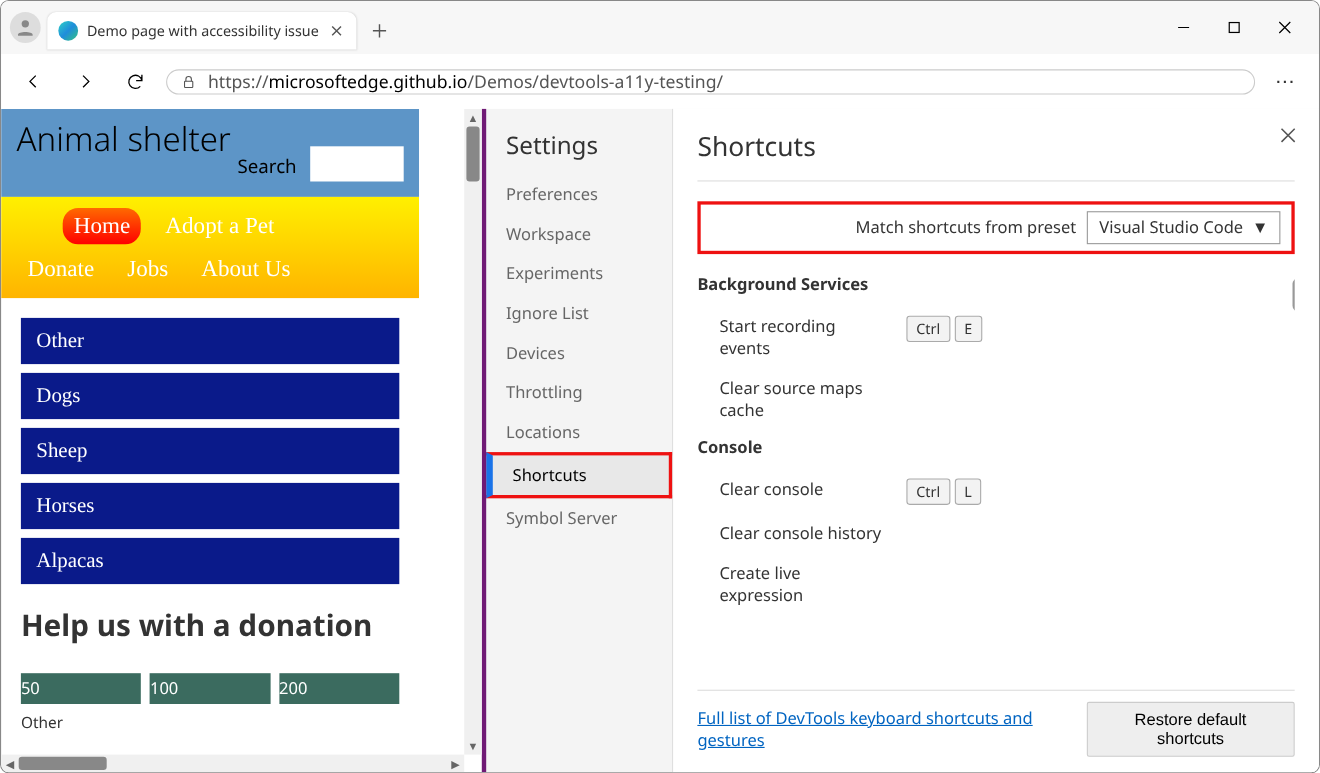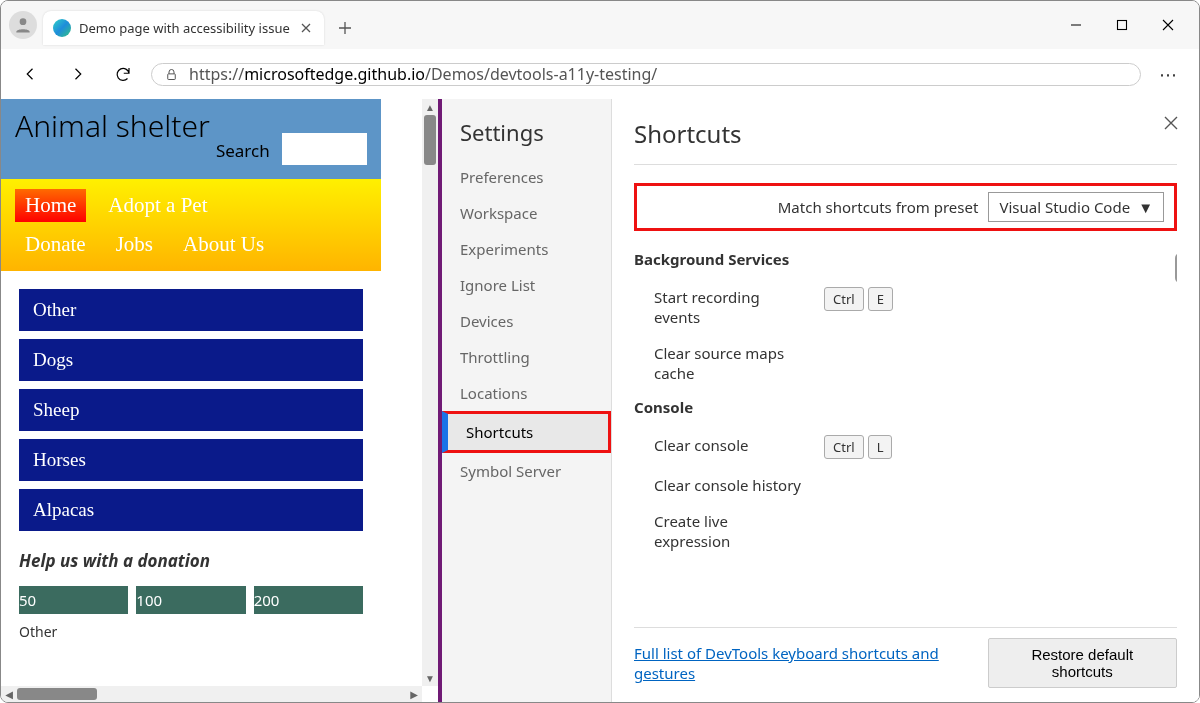--- a/index.html
+++ b/index.html
@@ -40,27 +40,27 @@
   .page-hscroll .thumb{position:absolute;left:16px;top:2px;height:12px;width:80px;background:#888;border-radius:3px;}
 
   .page { width: 380px; height:100%; overflow:hidden; }
   .hero { background:#5d95c7; color:#000; padding:10px 14px 14px; display:flex; gap:6px; align-items:flex-start; }
   .hero-title { font-size:30px; font-weight:300; line-height:1.1; }
   .hero-search-label { color:#000; font-size:17px; margin-top:30px;}
   .hero-search { background:#fff; height:32px; flex:1; margin-top:24px; margin-left:6px; }
   .navbar { background:linear-gradient(#fff000,#ffb400); padding:10px 14px; }
   .navrow { display:flex; gap:12px; flex-wrap:wrap; }
   .navitem { color:#fff; font-size:21px; padding:4px 10px; cursor:pointer; font-family:Georgia,serif;}
-  .navitem.active { background:linear-gradient(#ff6a00,#ff0000); border-radius:0; }
+  .navitem.active { background:linear-gradient(#ff6a00,#ff0000); border-radius:14px;margin-left:42px; }
   .navrow2 { display:flex; gap:10px; margin-top:6px; }
 
   .animal-list { padding:18px 18px 6px; display:flex; flex-direction:column; gap:8px; }
   .animal { background:#0a1a8a; color:#fff; padding:10px 14px; font-size:19px; cursor:pointer; font-family:Georgia,serif;}
   .donation { padding:12px 18px 4px; }
-  .donation h3 { font-size:17px; font-weight:700; margin-bottom:14px;font-style:italic; }
+  .donation h3 { font-size:27px; font-weight:700; margin-bottom:26px; }
   .don-row { display:flex; gap:8px; }
   .don-btn { flex:1; background:#3b6b5f; color:#fff; text-align:left; padding:4px 0; font-size:15px; cursor:pointer; }
   .other { font-size:14px; color:#333; margin-top:8px; }
 
   
   .devtools { flex:1; display:flex; background:#f4f4f4; }
   .dt-side { width:170px; border-right:1px solid #ddd; padding-top:18px; }
   .dt-side h2 { font-size:22px; font-weight:400; padding:0 18px 12px; }
   .dt-side-item { padding:8px 18px; font-size:15px; color:#666; cursor:pointer; }
   .dt-side-item.active { border:3px solid #e11; border-left:6px solid #1a73e8; color:#000; background:#e8e8e8;}

